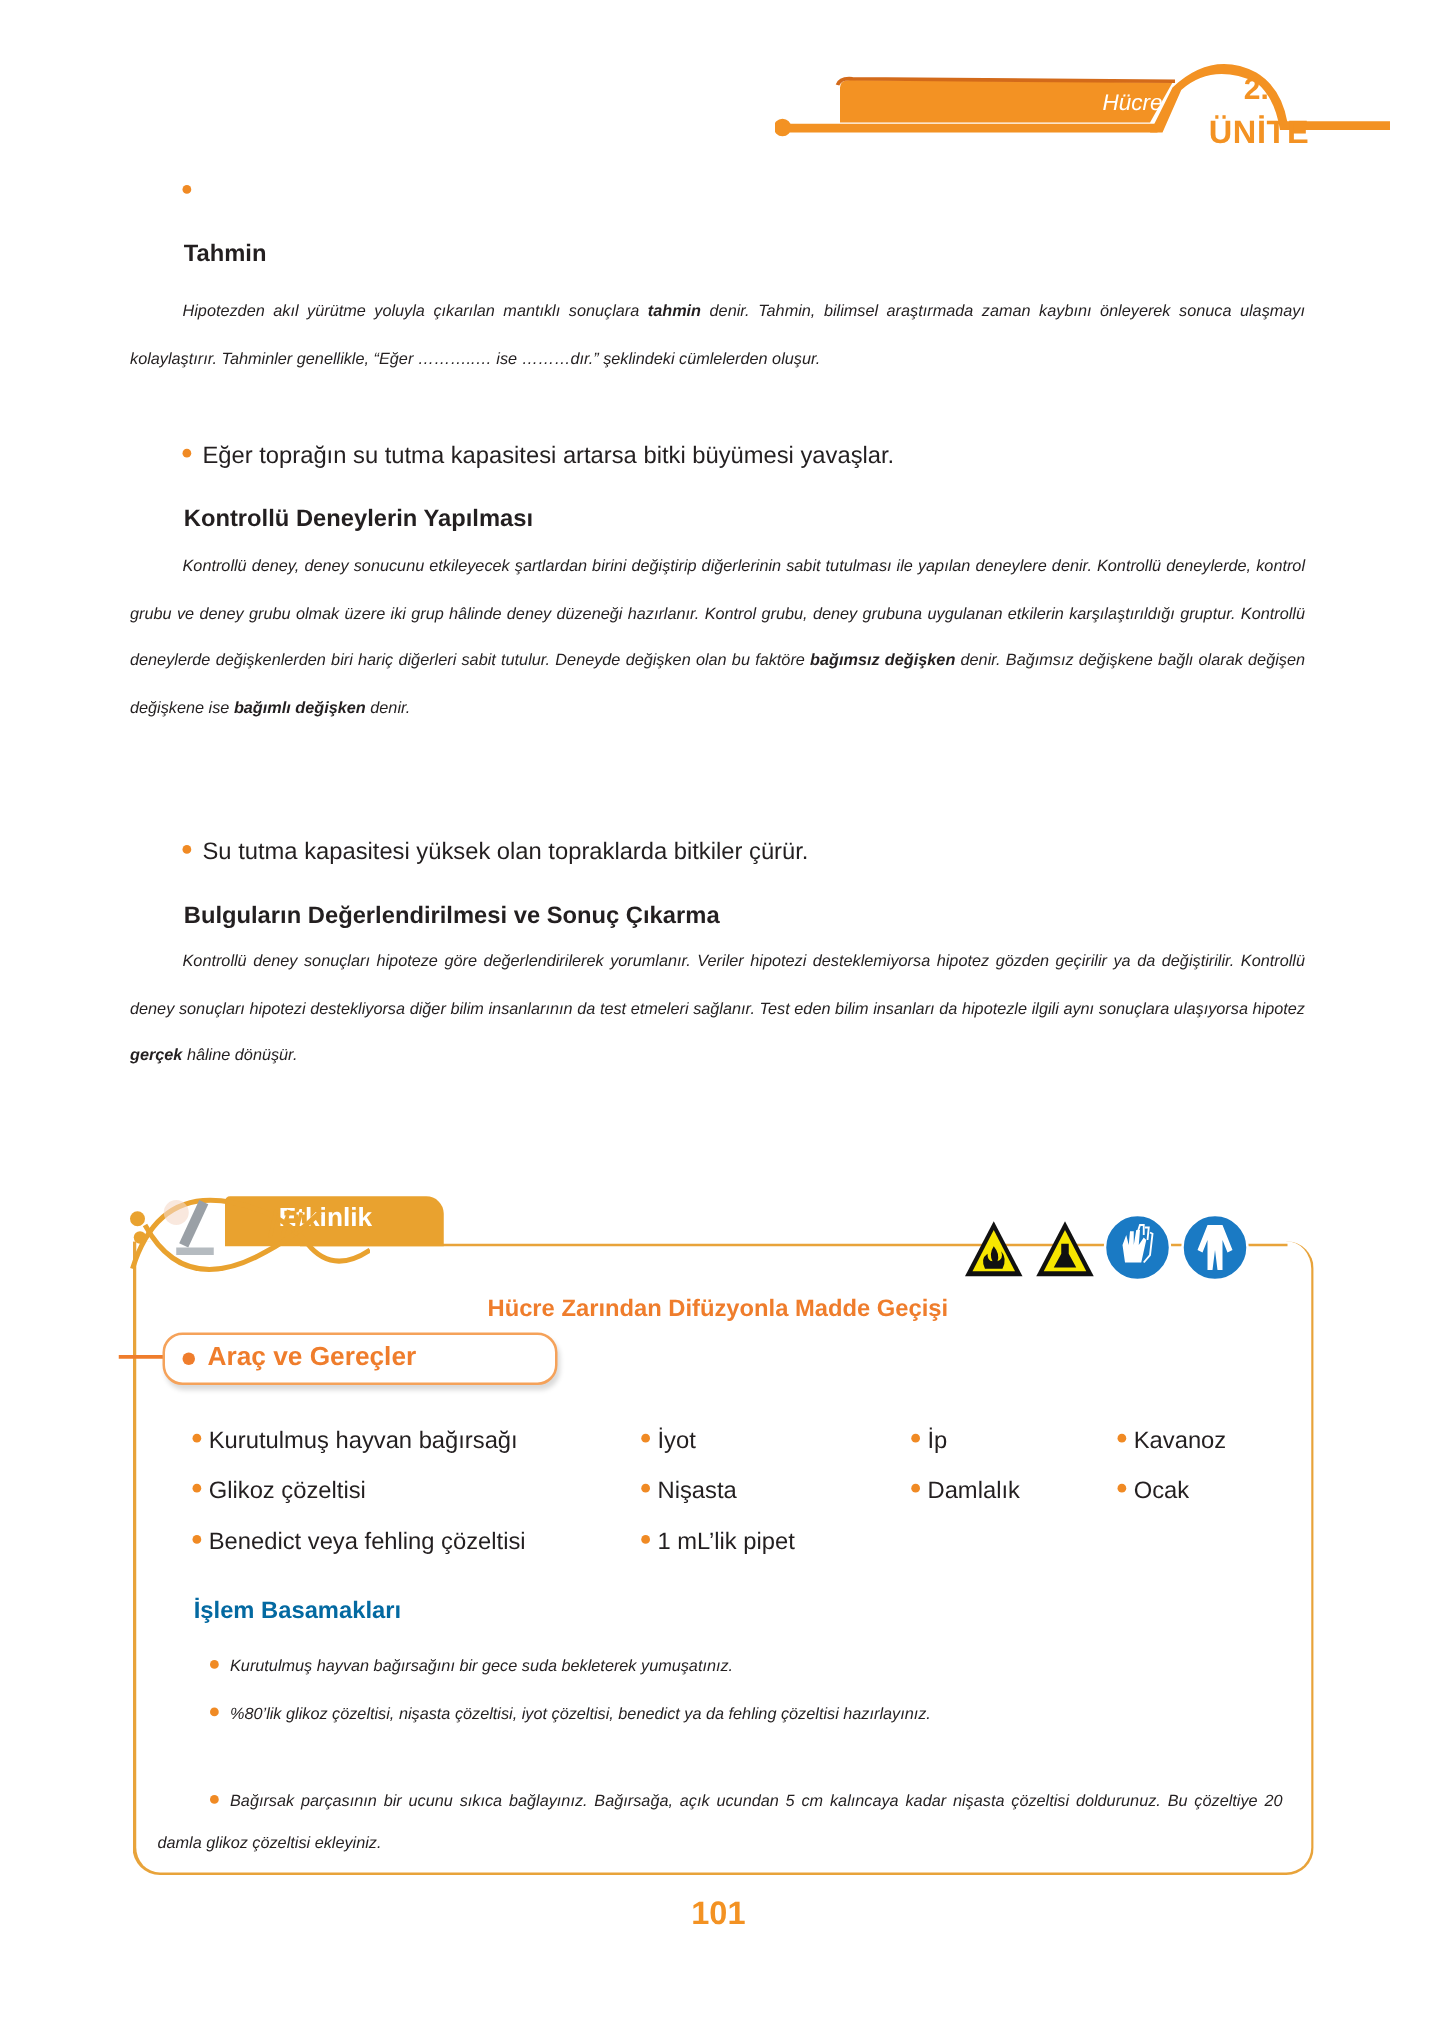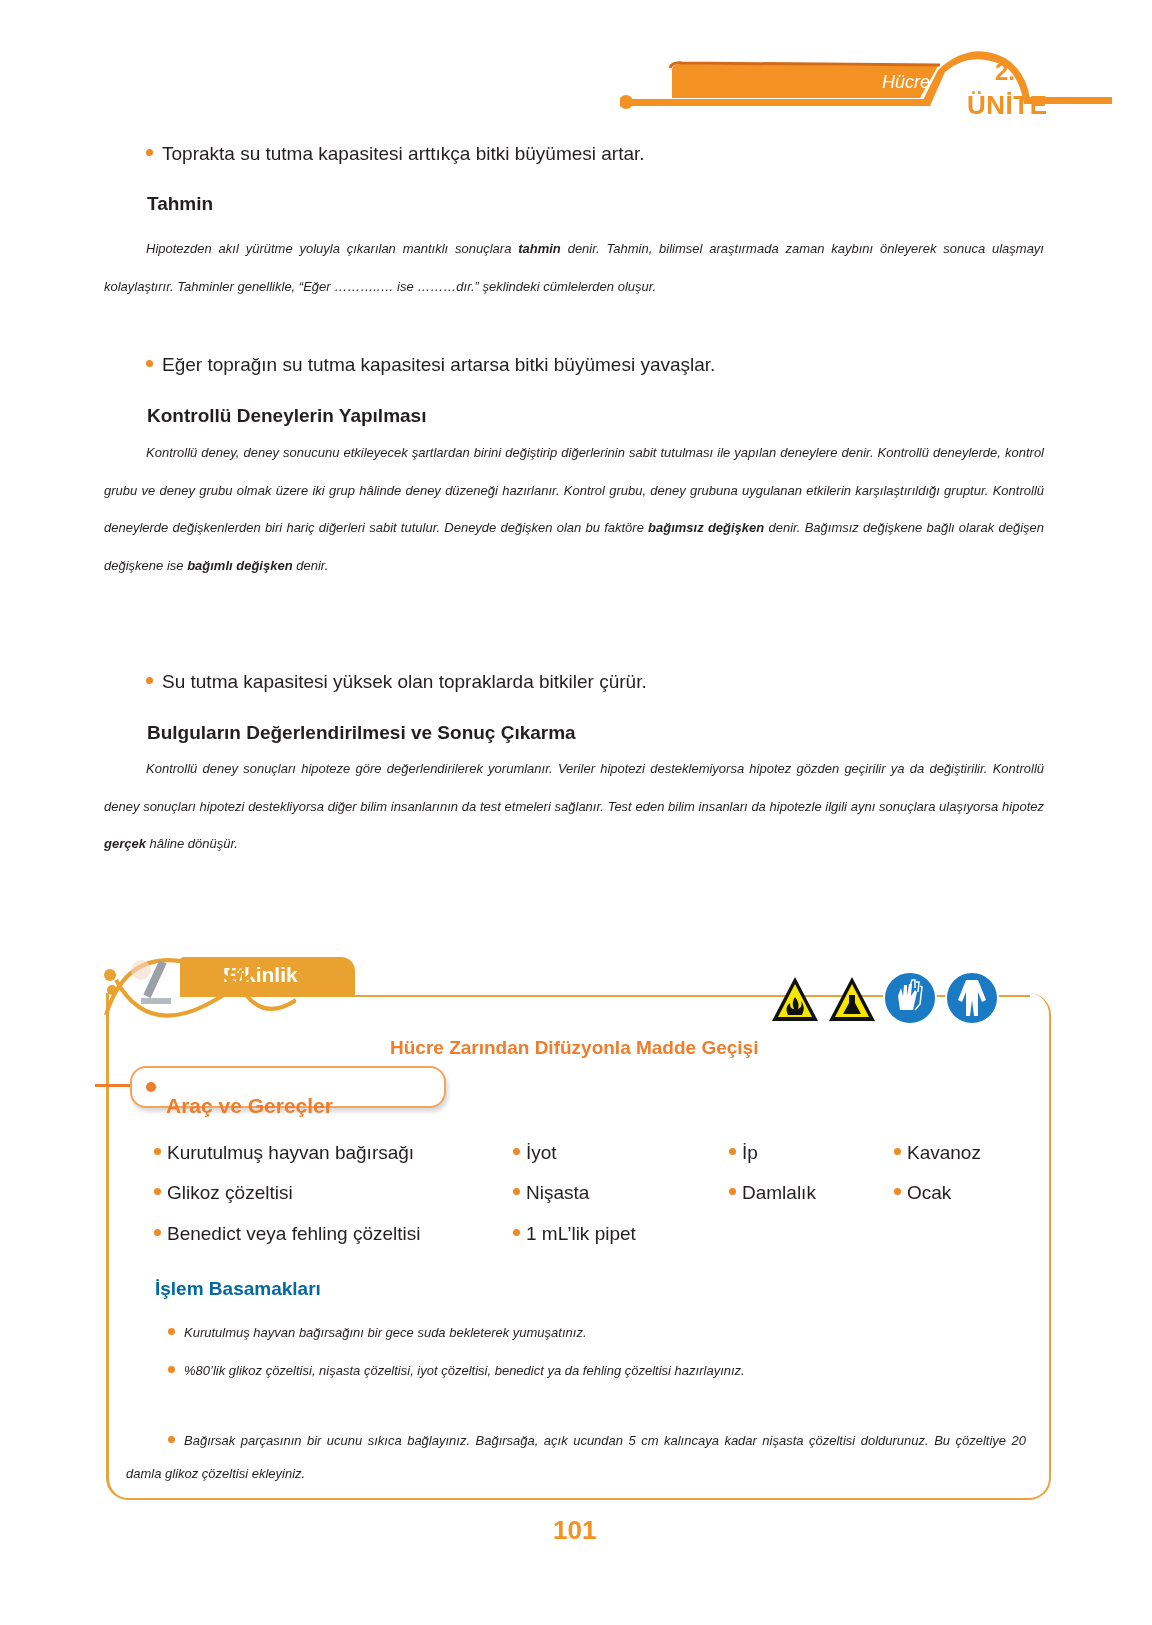--- a/index.html
+++ b/index.html
@@ -22,21 +22,21 @@
   #unit-header .unite { position: absolute; left: 347px; top: 40px; color: #f39223; font-weight: bold; font-size: 26px; letter-spacing: 0.5px; }
 
   
   #activity-box { left: 106px; top: 993px; width: 940px; height: 505px; border: 2px solid #e8a33a; border-left-width: 3px; border-radius: 0 22px 22px 22px; border-top: none; }
   #activity-topline { left: 240px; top: 995px; width: 790px; height: 2px; background: #e8a33a; }
   #etkinlik-tab { left: 180px; top: 957px; width: 175px; height: 40px; background: #e9a22f; border-radius: 4px 14px 0 0; }
   #etkinlik-tab span { position: absolute; left: 43px; top: 6px; color: #fff; font-weight: bold; font-size: 21px; }
   #activity-title { left: 390px; top: 1037px; color: #ef7d2c; font-weight: bold; font-size: 19px; }
   #tools-pill { left: 130px; top: 1066px; width: 312px; height: 38px; border: 2px solid #f5a25a; border-radius: 16px; box-shadow: 2px 4px 4px rgba(0,0,0,0.15); background: #fff; }
   #tools-pill .dotl { position: absolute; left: 14px; top: 14px; width: 10px; height: 10px; border-radius: 50%; background: #ef7d2c; }
-  #tools-pill span { position: absolute; left: 34px; top: 6px; color: #ef7d2c; font-weight: bold; font-size: 21px; margin-top: 20px; }
+  #tools-pill span { position: absolute; left: 34px; top: 6px; color: #ef7d2c; font-weight: bold; font-size: 21px; }
   #tools-connector { left: 95px; top: 1084px; width: 42px; height: 3px; background: #ef7d2c; }
   .tool { font-size: 19px; }
   .tool .dot { margin-right: 6px; }
   #steps-title { left: 155px; top: 1278px; color: #0369a1; font-weight: bold; font-size: 19px; }
   #page-number { left: 553px; top: 1515px; color: #f39223; font-weight: bold; font-size: 26px; }
   .icon-wrap { position: absolute; }
 </style>
 </head>
 <body>
 
@@ -48,21 +48,21 @@
     <rect x="6" y="49" width="300" height="7" fill="#f39223"></rect>
     <path d="M300 56 L318 20 Q350 -10 385 8 Q405 20 410 48 L490 48 L490 54 L404 54 Q400 28 385 16 Q350 0 325 22 L310 56 Z" fill="#f39223"></path>
     <rect x="404" y="47" width="88" height="7" fill="#f39223"></rect>
   </svg>
   <span class="subject">Hücre</span>
   <span class="num">2.</span>
   <span class="unite">ÜNİTE</span>
 </div>
 
 <div class="abs bullet-line" style="left:146px;top:142px">
-  <span class="dot"></span><span>Toprakta su tutma kapasitesi arttıkça bitki büyümesi artar.</span>
+  <span class="dot"></span>
 </div>
 
 <div class="abs h" style="left:147px;top:193px">Tahmin</div>
 <p class="abs p indent" style="left:104px;top:230px;width:940px"><span>Hipotezden akıl yürütme yoluyla çıkarılan mantıklı sonuçlara </span><b>tahmin</b><span> denir. Tahmin, bilimsel araştırmada zaman kaybını önleyerek sonuca ulaşmayı kolaylaştırır. Tahminler genellikle, “Eğer ………..… ise ………dır.” şeklindeki cümlelerden oluşur.</span></p>
 <div class="abs bullet-line" style="left:146px;top:353px">
   <span class="dot"></span><span>Eğer toprağın su tutma kapasitesi artarsa bitki büyümesi yavaşlar.</span>
 </div>
 
 <div class="abs h" style="left:147px;top:405px">Kontrollü Deneylerin Yapılması</div>
 <p class="abs p indent" style="left:104px;top:434px;width:940px"><span>Kontrollü deney, deney sonucunu etkileyecek şartlardan birini değiştirip diğerlerinin sabit tutulması ile yapılan deneylere denir. Kontrollü deneylerde, kontrol grubu ve deney grubu olmak üzere iki grup hâlinde deney düzeneği hazırlanır. Kontrol grubu, deney grubuna uygulanan etkilerin karşılaştırıldığı gruptur. Kontrollü deneylerde değişkenlerden biri hariç diğerleri sabit tutulur. Deneyde değişken olan bu faktöre </span><b>bağımsız değişken</b><span> denir. Bağımsız değişkene bağlı olarak değişen değişkene ise </span><b>bağımlı değişken</b><span> denir.</span></p>

